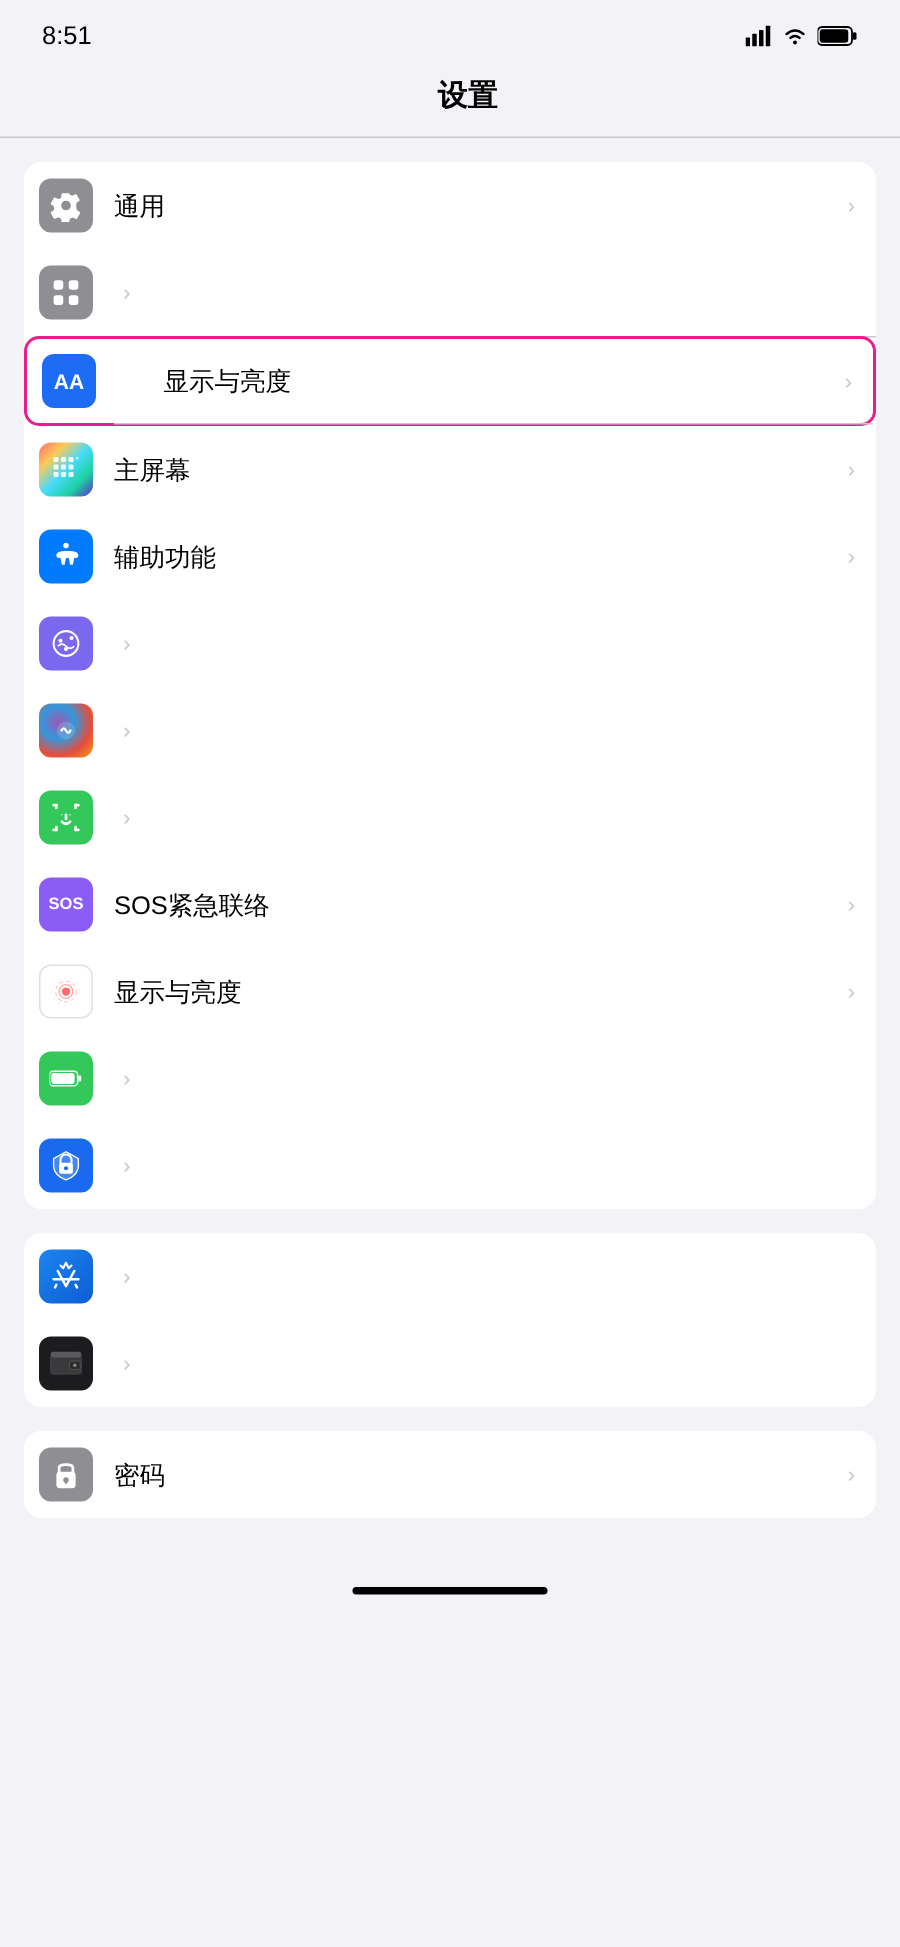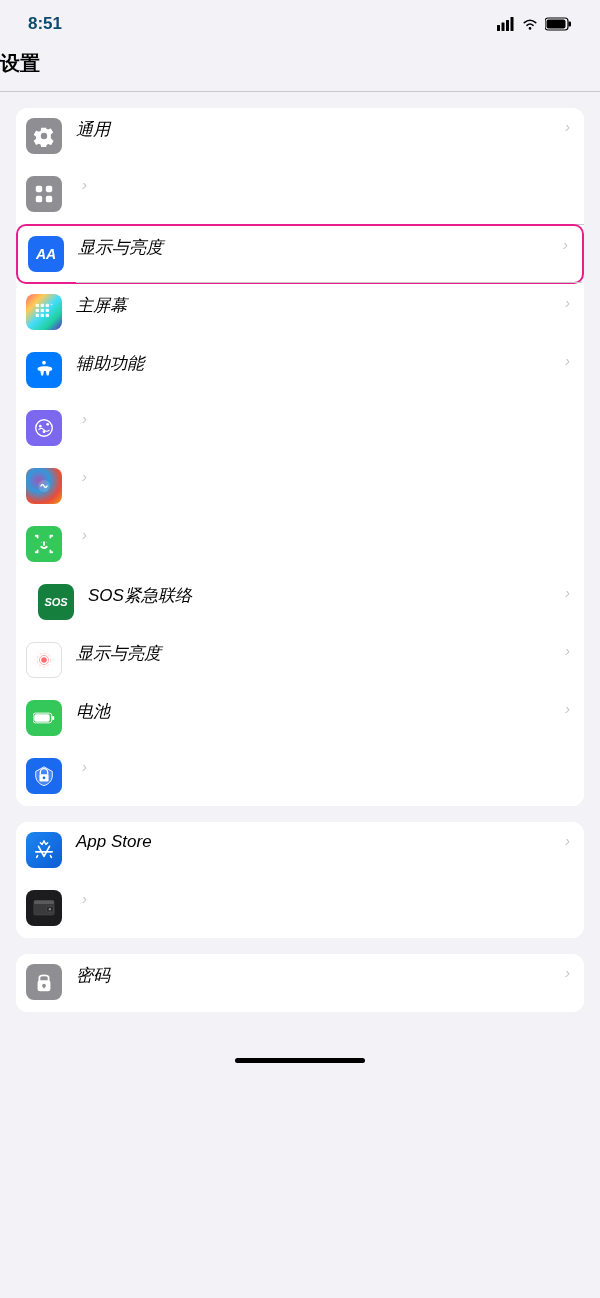--- a/index.html
+++ b/index.html
@@ -16,58 +16,59 @@
     
     .status-bar {
       display: flex;
       justify-content: space-between;
       align-items: center;
       padding: 14px 28px 8px 28px;
       background: #f2f2f7;
     }
     .status-time {
       font-size: 17px;
-      font-weight: 700;
-      color: #0c4a6e;
+      font-weight: 400;
+      color: #000000;
     }
     .status-icons {
       display: flex;
       align-items: center;
       gap: 6px;
     }
 
     
     .page-header {
-      text-align: left;
+      text-align: center;
       padding: 8px 0 14px 0;
       background: #f2f2f7;
+      margin-left: 24px;
     }
     .page-title {
       font-size: 20px;
       font-weight: 600;
       color: #000;
     }
 
     
     .settings-group {
       background: #fff;
       border-radius: 12px;
       margin: 16px 16px;
       overflow: hidden;
     }
 
     
     .settings-row {
       display: flex;
+      align-items: center;
       padding: 10px 14px 10px 10px;
       background: #fff;
       min-height: 58px;
       position: relative;
       cursor: pointer;
-      font-style: italic;
     }
 
     .settings-row:not(:last-child)::after {
       content: '';
       position: absolute;
       bottom: 0;
       left: 58px;
       right: 0;
       height: 0.5px;
       background: #c8c8cc;
@@ -163,21 +164,21 @@
       <svg width="22" height="22" viewBox="0 0 24 24" fill="white">
         <rect x="3" y="3" width="7" height="7" rx="2" fill="white"></rect>
         <rect x="14" y="3" width="7" height="7" rx="2" fill="white"></rect>
         <rect x="3" y="14" width="7" height="7" rx="2" fill="white"></rect>
         <rect x="14" y="14" width="7" height="7" rx="2" fill="white"></rect>
       </svg>
     </div>
     <span class="chevron">›</span>
   </div>
 
-  <div class="settings-row" style="border: 2.5px solid #e91e8c; border-radius: 10px; margin: 0; background:#fff; z-index:2; position:relative;">
+  <div class="settings-row" style="border: 2.5px solid #e91e8c; border-radius: 10px; margin: 0; background:#fff; z-index:2; position:relative;gap:31px;">
     <div class="settings-icon icon-blue" style="background:#1c6cf6;">
       <span style="color:white; font-weight:700; font-size:14px;">AA</span>
     </div>
     <span class="settings-label">显示与亮度</span>
     <span class="chevron">›</span>
   </div>
 
   <div class="settings-row">
     <div class="settings-icon" style="background: linear-gradient(135deg, #ff6b6b 0%, #feca57 25%, #48dbfb 50%, #1dd1a1 75%, #5f27cd 100%); border-radius:8px;">
       <svg width="20" height="20" viewBox="0 0 24 24">
@@ -241,21 +242,21 @@
         <circle cx="9" cy="10" r="0.5" fill="white" stroke="none"></circle>
         <circle cx="15" cy="10" r="0.5" fill="white" stroke="none"></circle>
         <path d="M9 15 Q12 18 15 15" stroke-linecap="round"></path>
         <path d="M12 10 L12 13" stroke-linecap="round"></path>
       </svg>
     </div>
     <span class="chevron">›</span>
   </div>
 
   <div class="settings-row">
-    <div class="settings-icon" style="background:#15803d;margin-left:12px;">
+    <div class="settings-icon" style="background:#8b5cf6;">
       <span style="color:white; font-weight:800; font-size:11px; letter-spacing:0px;">SOS</span>
     </div>
     <span class="settings-label">SOS紧急联络</span>
     <span class="chevron">›</span>
   </div>
 
   <div class="settings-row">
     <div class="settings-icon" style="background:#fff; border:1.5px solid #e0e0e0;">
       <svg width="22" height="22" viewBox="0 0 24 24">
         <circle cx="12" cy="12" r="3" fill="#ff6b6b"></circle>
@@ -269,21 +270,20 @@
   </div>
 
   <div class="settings-row">
     <div class="settings-icon" style="background:#34c759;">
       <svg width="22" height="14" viewBox="0 0 27 14">
         <rect x="0" y="1" width="23" height="12" rx="3" stroke="white" stroke-width="1.2" fill="none"></rect>
         <rect x="23.5" y="4.5" width="2.5" height="5" rx="1" fill="white"></rect>
         <rect x="1.5" y="2.5" width="19" height="9" rx="2" fill="white"></rect>
       </svg>
     </div>
-    <span class="settings-label">电池</span>
     <span class="chevron">›</span>
   </div>
 
   <div class="settings-row">
     <div class="settings-icon" style="background:#1a6af0;">
       <svg width="22" height="22" viewBox="0 0 24 24" fill="white">
         <path d="M12 2 L3 7 L3 12 C3 17 7 21 12 22.5 C17 21 21 17 21 12 L21 7 Z" fill="rgba(255,255,255,0.2)" stroke="white" stroke-width="1"></path>
         <path d="M8 10 L8 8 C8 5.8 9.8 4 12 4 C14.2 4 16 5.8 16 8 L16 10" stroke="white" stroke-width="1.5" fill="none" stroke-linecap="round"></path>
         <rect x="7" y="10" width="10" height="8" rx="1.5" fill="white"></rect>
         <circle cx="12" cy="14" r="1.5" fill="#1a6af0"></circle>
@@ -297,21 +297,20 @@
 <div class="settings-group">
 
   <div class="settings-row">
     <div class="settings-icon" style="background:linear-gradient(135deg, #1c85f0, #0d5dd4);">
       <svg width="22" height="22" viewBox="0 0 24 24" fill="white">
         <path d="M12 2 L10 6 L8 4 M12 2 L14 6 L16 4" stroke="white" stroke-width="1.5" fill="none" stroke-linecap="round" stroke-linejoin="round"></path>
         <path d="M5 18 L4 20 M19 18 L20 20" stroke="white" stroke-width="1.8" fill="none" stroke-linecap="round"></path>
         <path d="M3 14 L21 14 M6 8 L12 19 L18 8" stroke="white" stroke-width="1.8" fill="none" stroke-linecap="round" stroke-linejoin="round"></path>
       </svg>
     </div>
-    <span class="settings-label">App Store</span>
     <span class="chevron">›</span>
   </div>
 
   <div class="settings-row">
     <div class="settings-icon" style="background:#1c1c1e;">
       <svg width="22" height="18" viewBox="0 0 28 20">
         <rect x="1" y="3" width="26" height="16" rx="2" fill="#3a3a3c" stroke="#5a5a5c" stroke-width="0.5"></rect>
         <rect x="1" y="0" width="26" height="5" rx="2" fill="#5a5a5c"></rect>
         <rect x="17" y="8" width="9" height="7" rx="1.5" fill="#2a2a2a" stroke="#6a6a6c" stroke-width="0.5"></rect>
         <circle cx="21.5" cy="11.5" r="1.5" fill="#8a8a8c"></circle>

